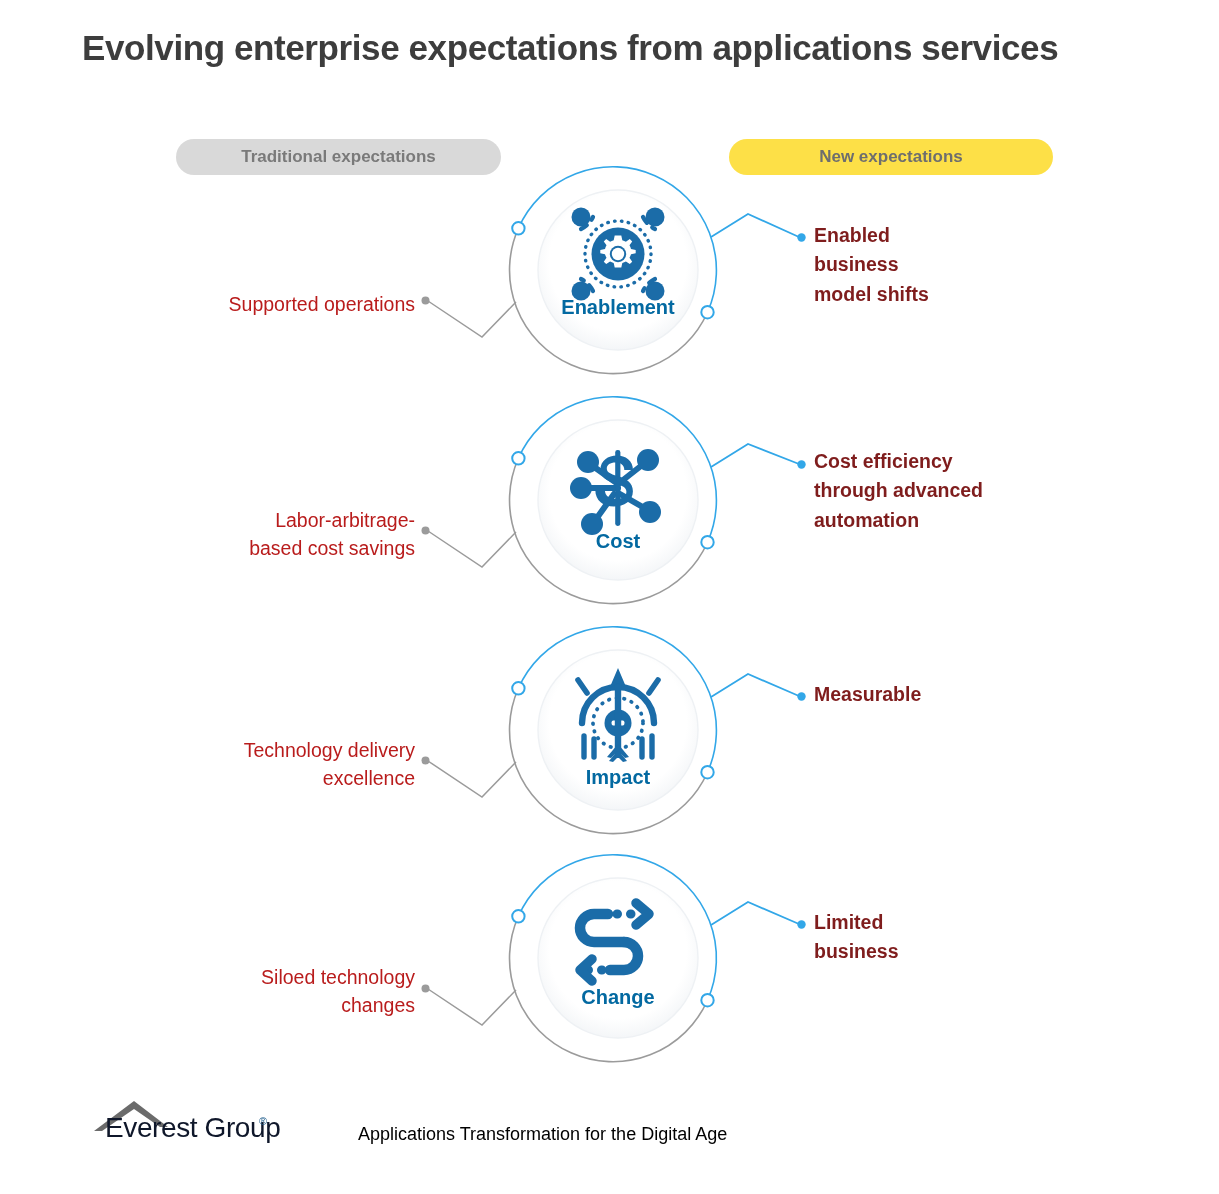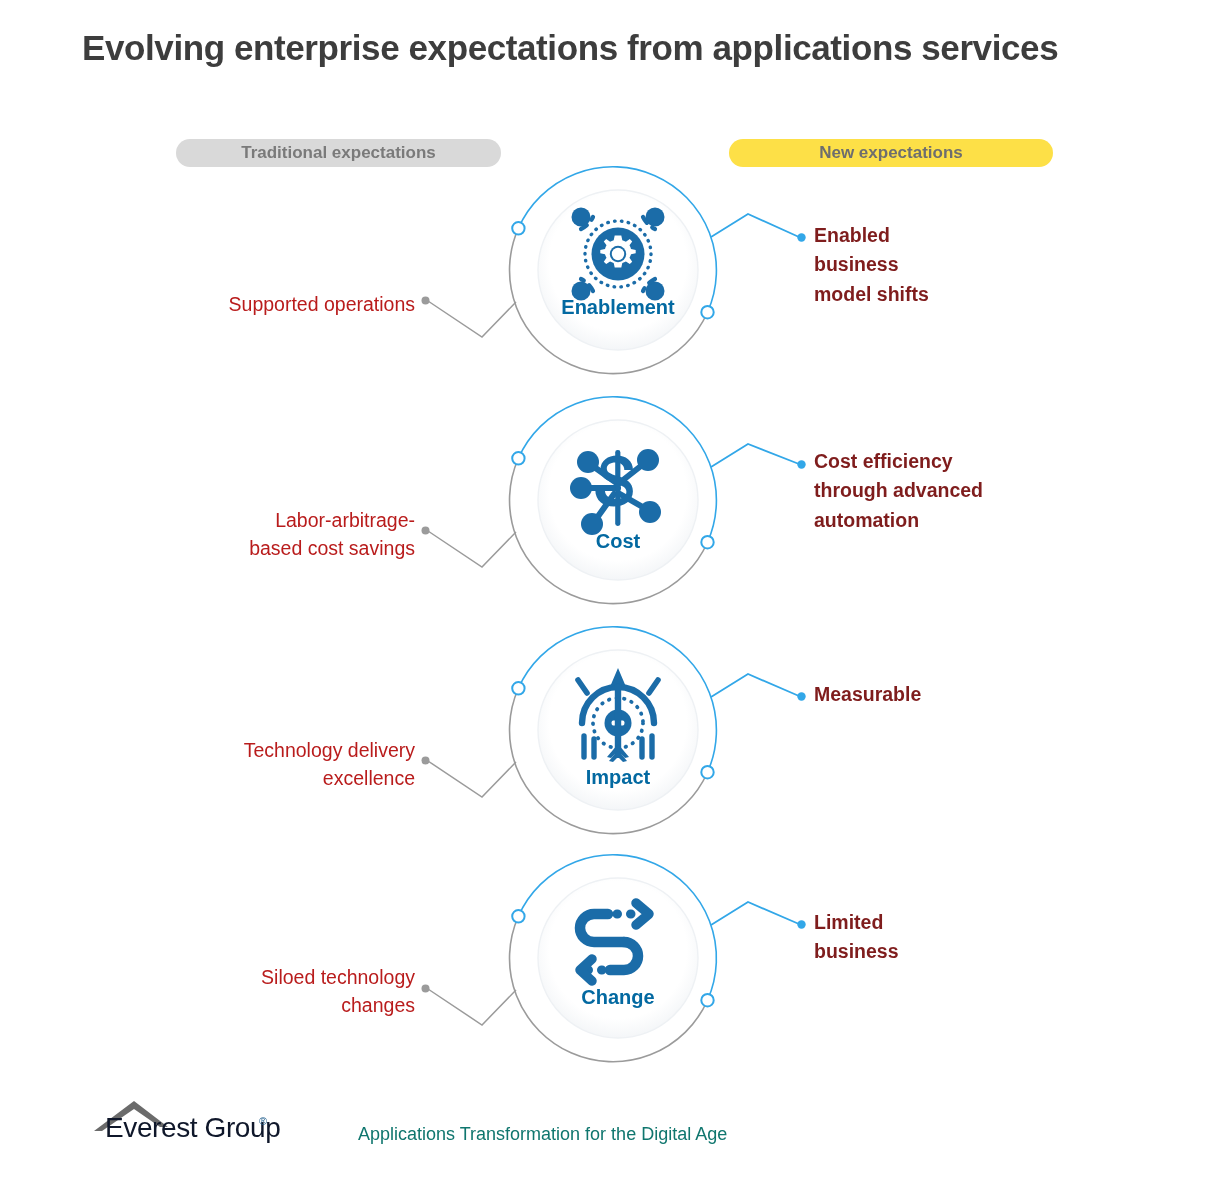--- a/index.html
+++ b/index.html
@@ -28,21 +28,21 @@
     color: #3d3d3d;
     letter-spacing: -0.4px;
     line-height: 1.15;
     white-space: nowrap;
     margin-left: 44px;
   }
 
   
   .col-pill {
     position: absolute;
-    height: 28px;
+    height: 36px;
     border-radius: 18px;
     display: flex;
     align-items: center;
     justify-content: center;
     font-size: 17px;
     font-weight: bold;
     color: #7a7a7a;
     box-sizing: border-box;
   }
   #pill-traditional {
@@ -135,21 +135,21 @@
   }
   #logo-reg {
     position: absolute;
     left: 167px;
     top: 17px;
     font-size: 11px;
     color: #1f5c8b;
   }
   #footer-tagline {
     font-size: 18px;
-    color: #0f766e;
+    color: #000000;
     margin-left: 88px;
     margin-bottom: 3px;
     white-space: nowrap;
   }
 </style>
 </head>
 <body>
 
 <div id="page-title">Evolving enterprise expectations from applications services</div>
 

